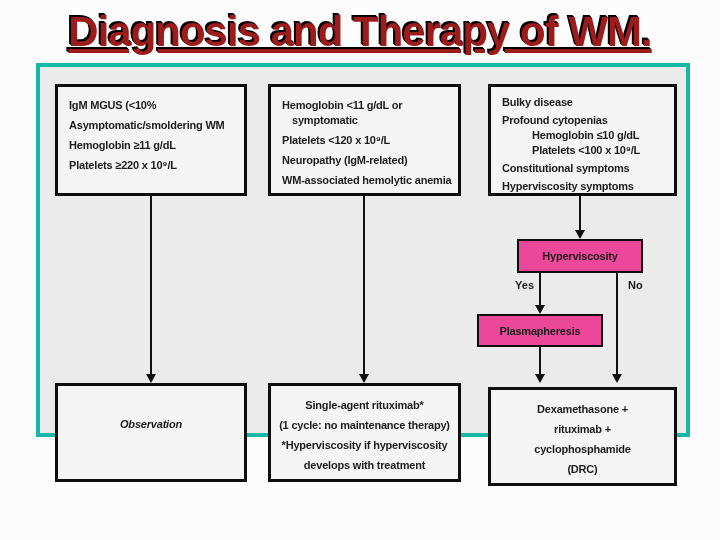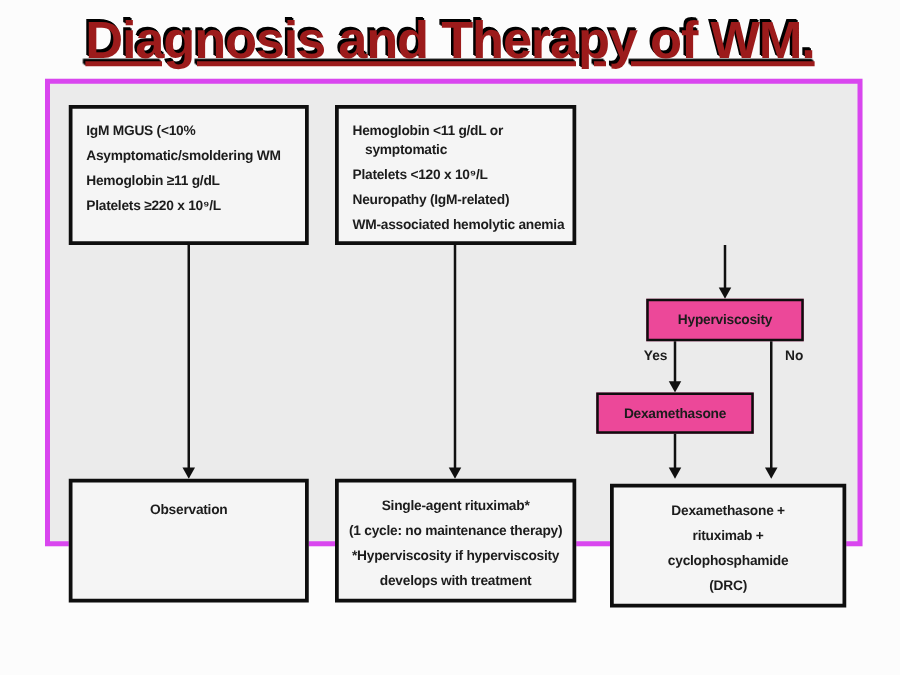--- a/index.html
+++ b/index.html
@@ -10,35 +10,35 @@
     color:#1c1c1c;
   }
   .title{
     position:absolute;top:8px;left:0;width:720px;margin:0;
     text-align:center;font-size:42px;font-weight:bold;letter-spacing:-1px;
     color:#9c1b1b;
     text-shadow:-2px -2px 0 #000, -1px -1px 0 #000;
   }
   .panel{
     position:absolute;left:36px;top:63px;width:654px;height:374px;
-    box-sizing:border-box;background:#ebebeb;border:4px solid #d946ef;
+    box-sizing:border-box;background:#ebebeb;border:4px solid #14b8a6;
   }
   .fbox{
     position:absolute;box-sizing:border-box;overflow:hidden;
     background:#f5f5f5;border:3px solid #0e0e0e;
   }
   .crit{font-size:11px;font-weight:bold;letter-spacing:-0.2px;padding:6px 4px 0 11px;}
   .crit .ln{line-height:15px;margin-top:5px;}
   .crit .ln.wrap{margin-top:0;padding-left:10px;}
   .crit.tight{padding-top:4px;}
   .crit.tight .ln{line-height:14px;margin-top:4px;}
   .crit.tight .ln.sub{margin-top:1px;padding-left:30px;}
   .outcome{font-size:11px;font-weight:bold;letter-spacing:-0.2px;text-align:center;}
   .outcome .ln{line-height:20px;}
-  .outcome.single{padding-top:12px;}
+  .outcome.single{padding-top:28px;font-style:italic;}
   .outcome.multi{padding-top:9px;}
   .small-box{
     position:absolute;box-sizing:border-box;background:#ec4899;border:2px solid #0e0e0e;
     display:flex;align-items:center;justify-content:center;
     font-size:11px;font-weight:bold;letter-spacing:-0.2px;
   }
   .vl{position:absolute;width:2px;background:#101010;}
   .ah{position:absolute;width:0;height:0;
       border-left:5px solid transparent;border-right:5px solid transparent;
       border-top:9px solid #101010;}
@@ -61,20 +61,28 @@
   </div>
 
   <div class="fbox crit" style="left:228px;top:17px;width:193px;height:112px;">
     <div class="ln">Hemoglobin &lt;11 g/dL or</div>
     <div class="ln wrap">symptomatic</div>
     <div class="ln">Platelets &lt;120 x 10⁹/L</div>
     <div class="ln">Neuropathy (IgM-related)</div>
     <div class="ln">WM-associated hemolytic anemia</div>
   </div>
 
+  <div class="fbox crit tight" style="left:448px;top:17px;width:189px;height:112px;">
+    <div class="ln">Bulky disease</div>
+    <div class="ln">Profound cytopenias</div>
+    <div class="ln sub">Hemoglobin ≤10 g/dL</div>
+    <div class="ln sub">Platelets &lt;100 x 10⁹/L</div>
+    <div class="ln">Constitutional symptoms</div>
+    <div class="ln">Hyperviscosity symptoms</div>
+  </div>
 
   <div class="vl" style="left:110px;top:129px;height:179px;"></div>
   <div class="ah" style="left:106px;top:307px;"></div>
 
   <div class="vl" style="left:323px;top:129px;height:179px;"></div>
   <div class="ah" style="left:319px;top:307px;"></div>
 
   <div class="vl" style="left:539px;top:129px;height:35px;"></div>
   <div class="ah" style="left:535px;top:163px;"></div>
 
@@ -84,21 +92,21 @@
 
   <div class="blabel yes">Yes</div>
   <div class="vl" style="left:499px;top:206px;height:33px;"></div>
   <div class="ah" style="left:495px;top:238px;"></div>
 
   <div class="blabel no">No</div>
   <div class="vl" style="left:576px;top:206px;height:102px;"></div>
   <div class="ah" style="left:572px;top:307px;"></div>
 
   <div class="small-box" style="left:437px;top:247px;width:126px;height:33px;">
-    <span>Dexamethasone</span>
+    <span>Plasmapheresis</span>
   </div>
   <div class="vl" style="left:499px;top:280px;height:28px;"></div>
   <div class="ah" style="left:495px;top:307px;"></div>
 
   <div class="fbox outcome single" style="left:15px;top:316px;width:192px;height:99px;">
     <div class="ln">Observation</div>
   </div>
 
   <div class="fbox outcome multi" style="left:228px;top:316px;width:193px;height:99px;">
     <div class="ln">Single-agent rituximab*</div>

